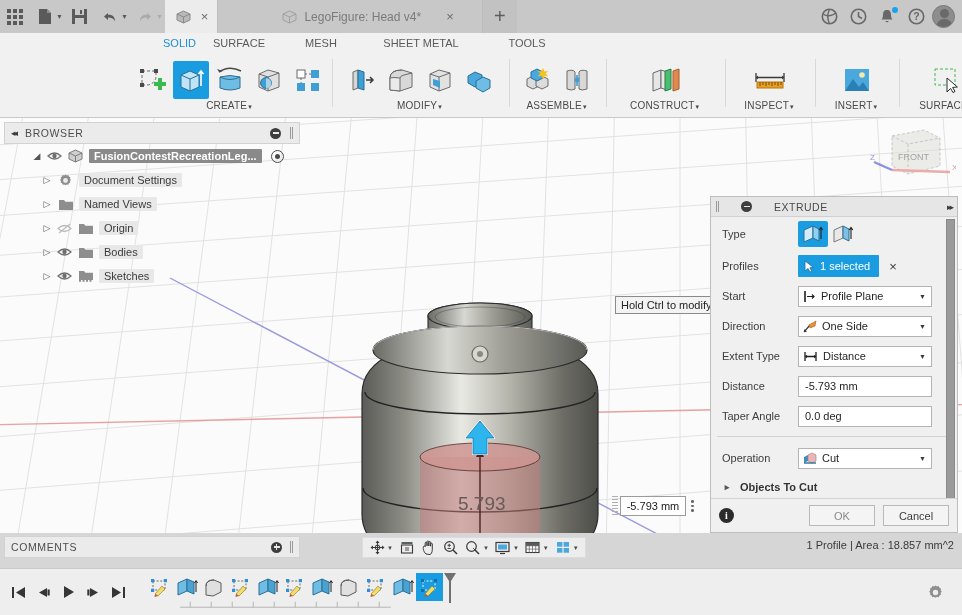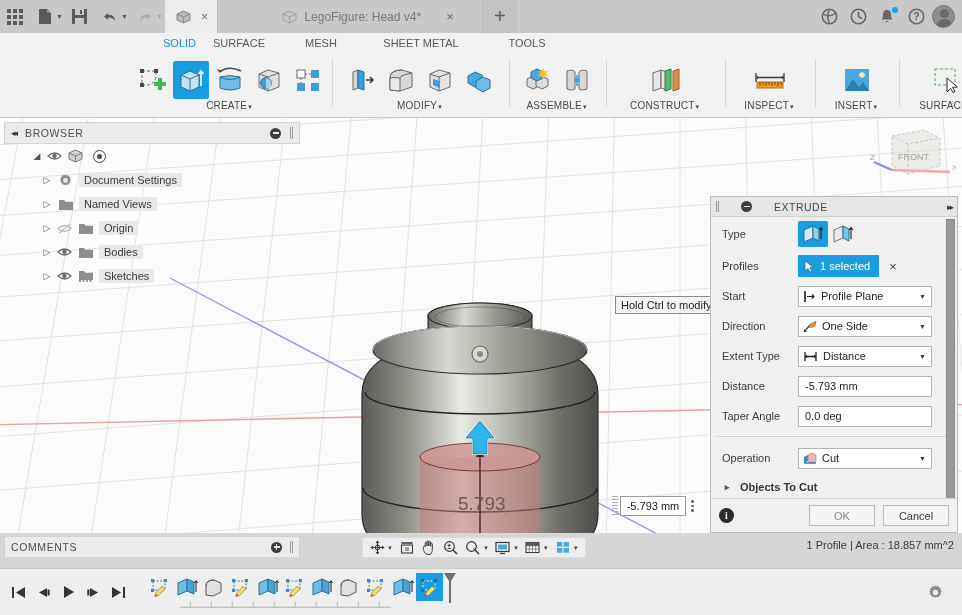--- a/index.html
+++ b/index.html
@@ -627,20 +627,21 @@
             <circle cx="7.5" cy="5" r="2.2" fill="#6d6d6d"></circle>
           </svg>
       </span>
       <span class="rowicon">
         <svg width="15" height="14" viewBox="0 0 15 14">
             <path d="M7.5 1 L14 4 V10 L7.5 13 L1 10 V4 Z" fill="#cfcfcf" stroke="#7d7d7d"></path>
             <path d="M1 4 L7.5 7 L14 4" fill="none" stroke="#7d7d7d"></path>
             <path d="M7.5 7 V13" stroke="#7d7d7d" fill="none"></path>
           </svg>
       </span>
+      <span class="lbl sel">FusionContestRecreationLeg...</span>
       <span class="dotcircle"></span>
     </div>
 
     <div class="treerow" style="padding-left:38px;">
       <span class="tri">▷</span>
       <span class="rowicon">
         <svg width="15" height="15" viewBox="0 0 15 15">
             <path d="M7.5 1.5 l1.3 .9 l1.5 -.4 l.6 1.5 l1.4 .7 l-.3 1.5 l1 1.2 l-1 1.2 l.3 1.5 l-1.4 .7 l-.6 1.5 l-1.5 -.4 l-1.3 .9 l-1.3 -.9 l-1.5 .4 l-.6 -1.5 l-1.4 -.7 l.3 -1.5 l-1 -1.2 l1 -1.2 l-.3 -1.5 l1.4 -.7 l.6 -1.5 l1.5 .4 Z" fill="#8e8e8e"></path>
             <circle cx="7.5" cy="7.5" r="2.4" fill="#ebebeb"></circle>
           </svg>

